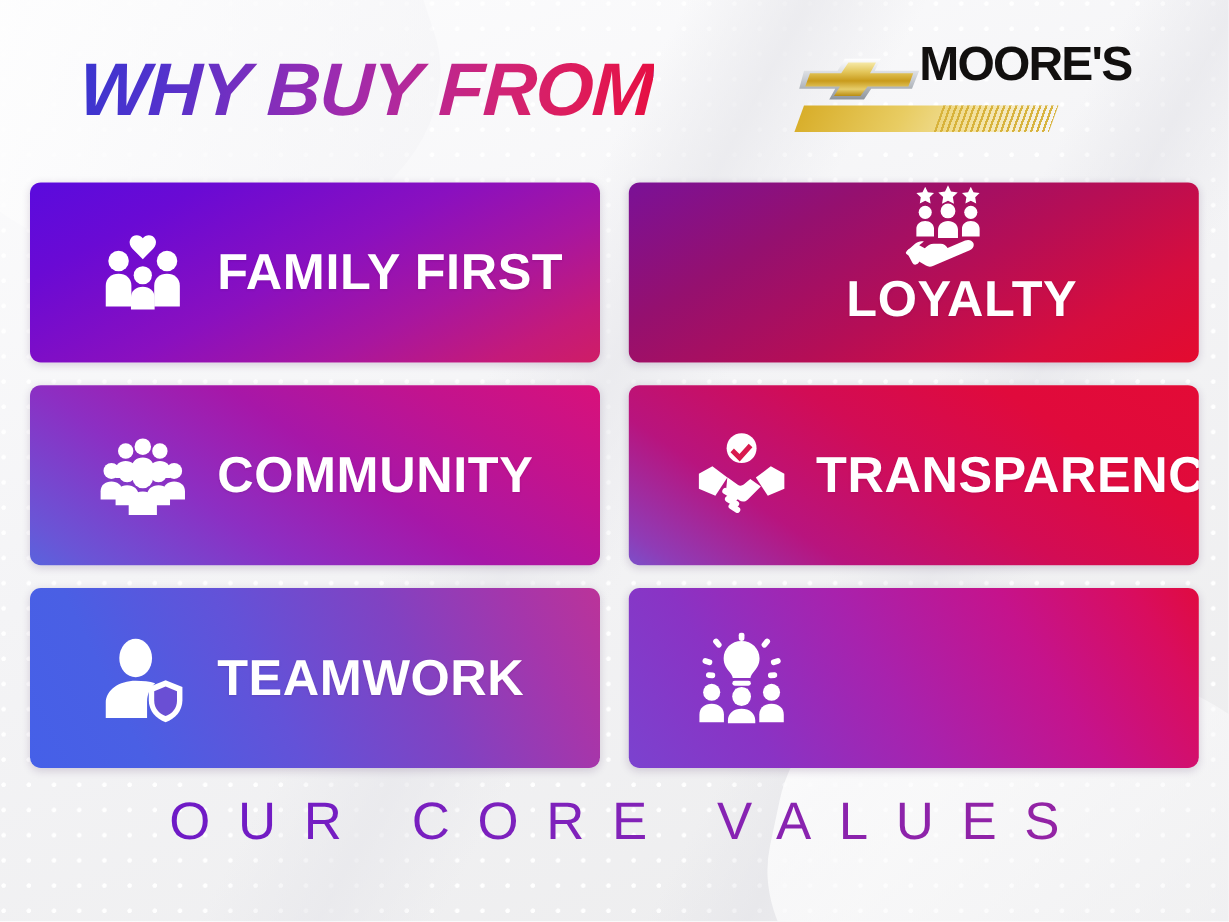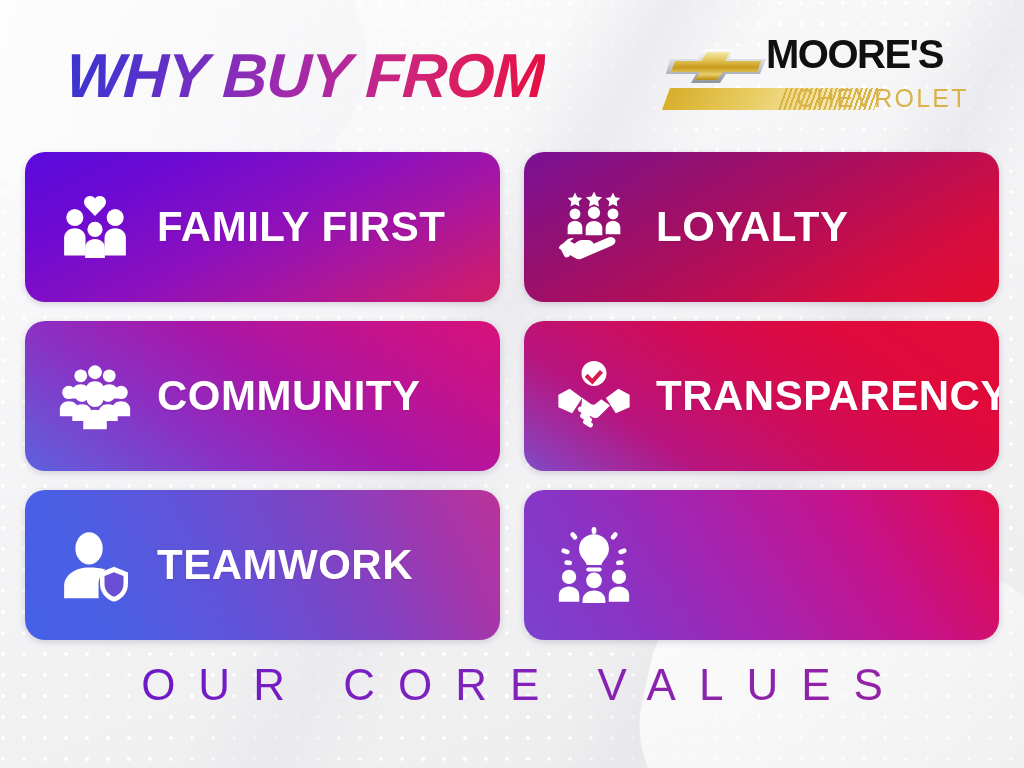--- a/index.html
+++ b/index.html
@@ -104,31 +104,31 @@
     width:974px; height:488px;
     display:grid;
     grid-template-columns:475px 475px;
     grid-template-rows:150px 150px 150px;
     column-gap:24px; row-gap:19px;
     z-index:3;
   }
 
   .card {
     position:relative;
-    border-radius:20px;
+    border-radius:9px;
     display:flex; align-items:center;
-    padding-left:32px;
+    padding-left:56px;
     overflow:hidden;
     box-shadow:0 2px 7px rgba(60,30,90,.18);
     cursor:pointer;
   }
 
   
   .card.c-family      { background:linear-gradient(152deg, #5a0bdd 0%, #6a0ad4 20%, #8a10bf 48%, #a8169f 70%, #c41a7a 88%, #cf1d66 100%); }
-  .card.c-loyalty     { background:linear-gradient(150deg, #7a1197 0%, #95106f 28%, #b50e56 55%, #d60d3e 80%, #e40b2f 100%); }
+  .card.c-loyalty     { background:linear-gradient(150deg, #7a1197 0%, #95106f 28%, #b50e56 55%, #d60d3e 80%, #e40b2f 100%);flex-direction:column; }
   .card.c-community   { background:linear-gradient(214deg, #d8117a 0%, #c2138e 22%, #a717a8 45%, #8c2fc3 68%, #6a55d6 92%, #5a63dd 100%); }
   .card.c-transparency{ background:linear-gradient(214deg, #e30b36 0%, #e00a3c 24%, #d20c55 48%, #b8147e 74%, #8f3cb6 94%, #7c4fc9 100%); }
   .card.c-integrity   { background:linear-gradient(64deg, #4560e8 0%, #4a5fe4 18%, #6352d8 42%, #8142c2 66%, #a536ab 86%, #bb3399 100%); }
   .card.c-teamwork    { background:linear-gradient(58deg, #7b42cf 0%, #8a33c4 22%, #a822ad 46%, #c5138c 70%, #d90d5e 90%, #e00b40 100%); }
 
   .card-icon {
     flex:0 0 auto;
     width:76px; height:76px;
     display:flex; align-items:center; justify-content:center;
   }
@@ -195,21 +195,20 @@
           <path d="M6 15 L34 15 L40 5 L70 5 L65 15 L102 15 L96 30 L62 30 L56 39 L27 39 L32 30 L2 30 Z" fill="url(#silver)"></path>
 
           <path d="M11 17 L37 17 L43 8 L66 8 L61 17 L97 17 L93 28 L59 28 L53 36 L31 36 L36 28 L7 28 Z" fill="url(#gold)"></path>
         </svg>
       </div>
 
       <div class="logo-name">MOORE'S</div>
 
       <div class="logo-bar"></div>
 
-      <div class="logo-sub">CHEVROLET</div>
     </div>
   </div>
 
   <div class="grid">
 
     <div class="card c-family">
       <div class="card-icon">
         <svg viewBox="0 0 64 64" xmlns="http://www.w3.org/2000/svg">
           <path d="M32 8c-2.3-3.1-7.5-2.6-8.9 1-1.1 2.8.6 5.4 2.3 7.1l6.6 6.6 6.6-6.6c1.7-1.7 3.4-4.3 2.3-7.1C39.5 5.4 34.3 4.9 32 8z"></path>
           <circle cx="15" cy="24" r="7.2"></circle>

